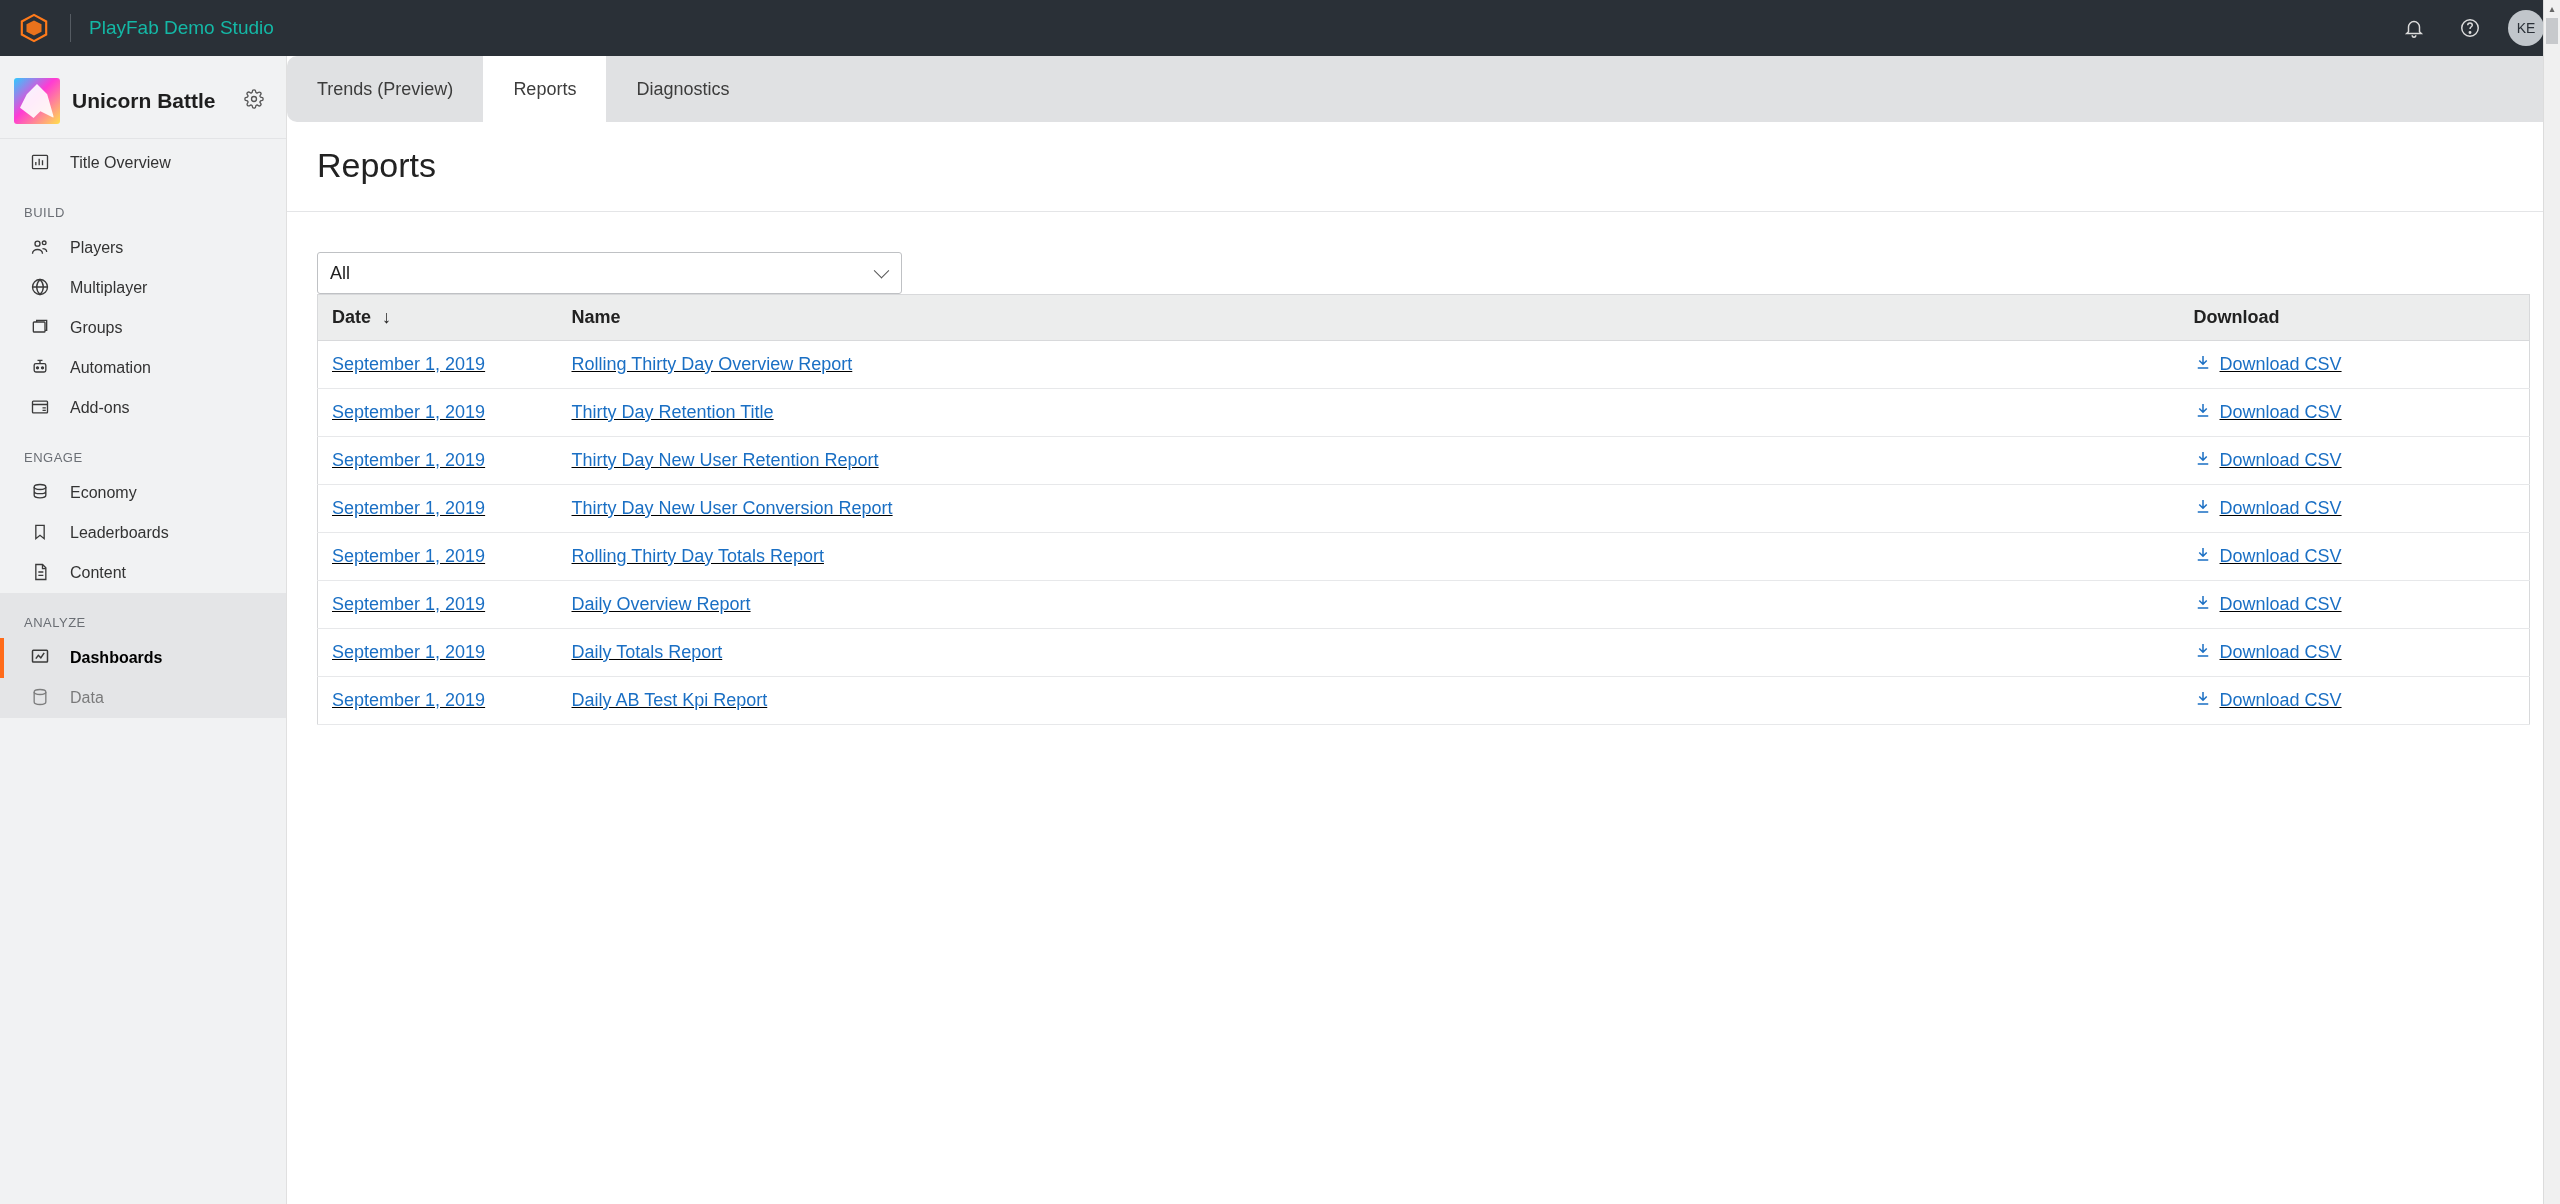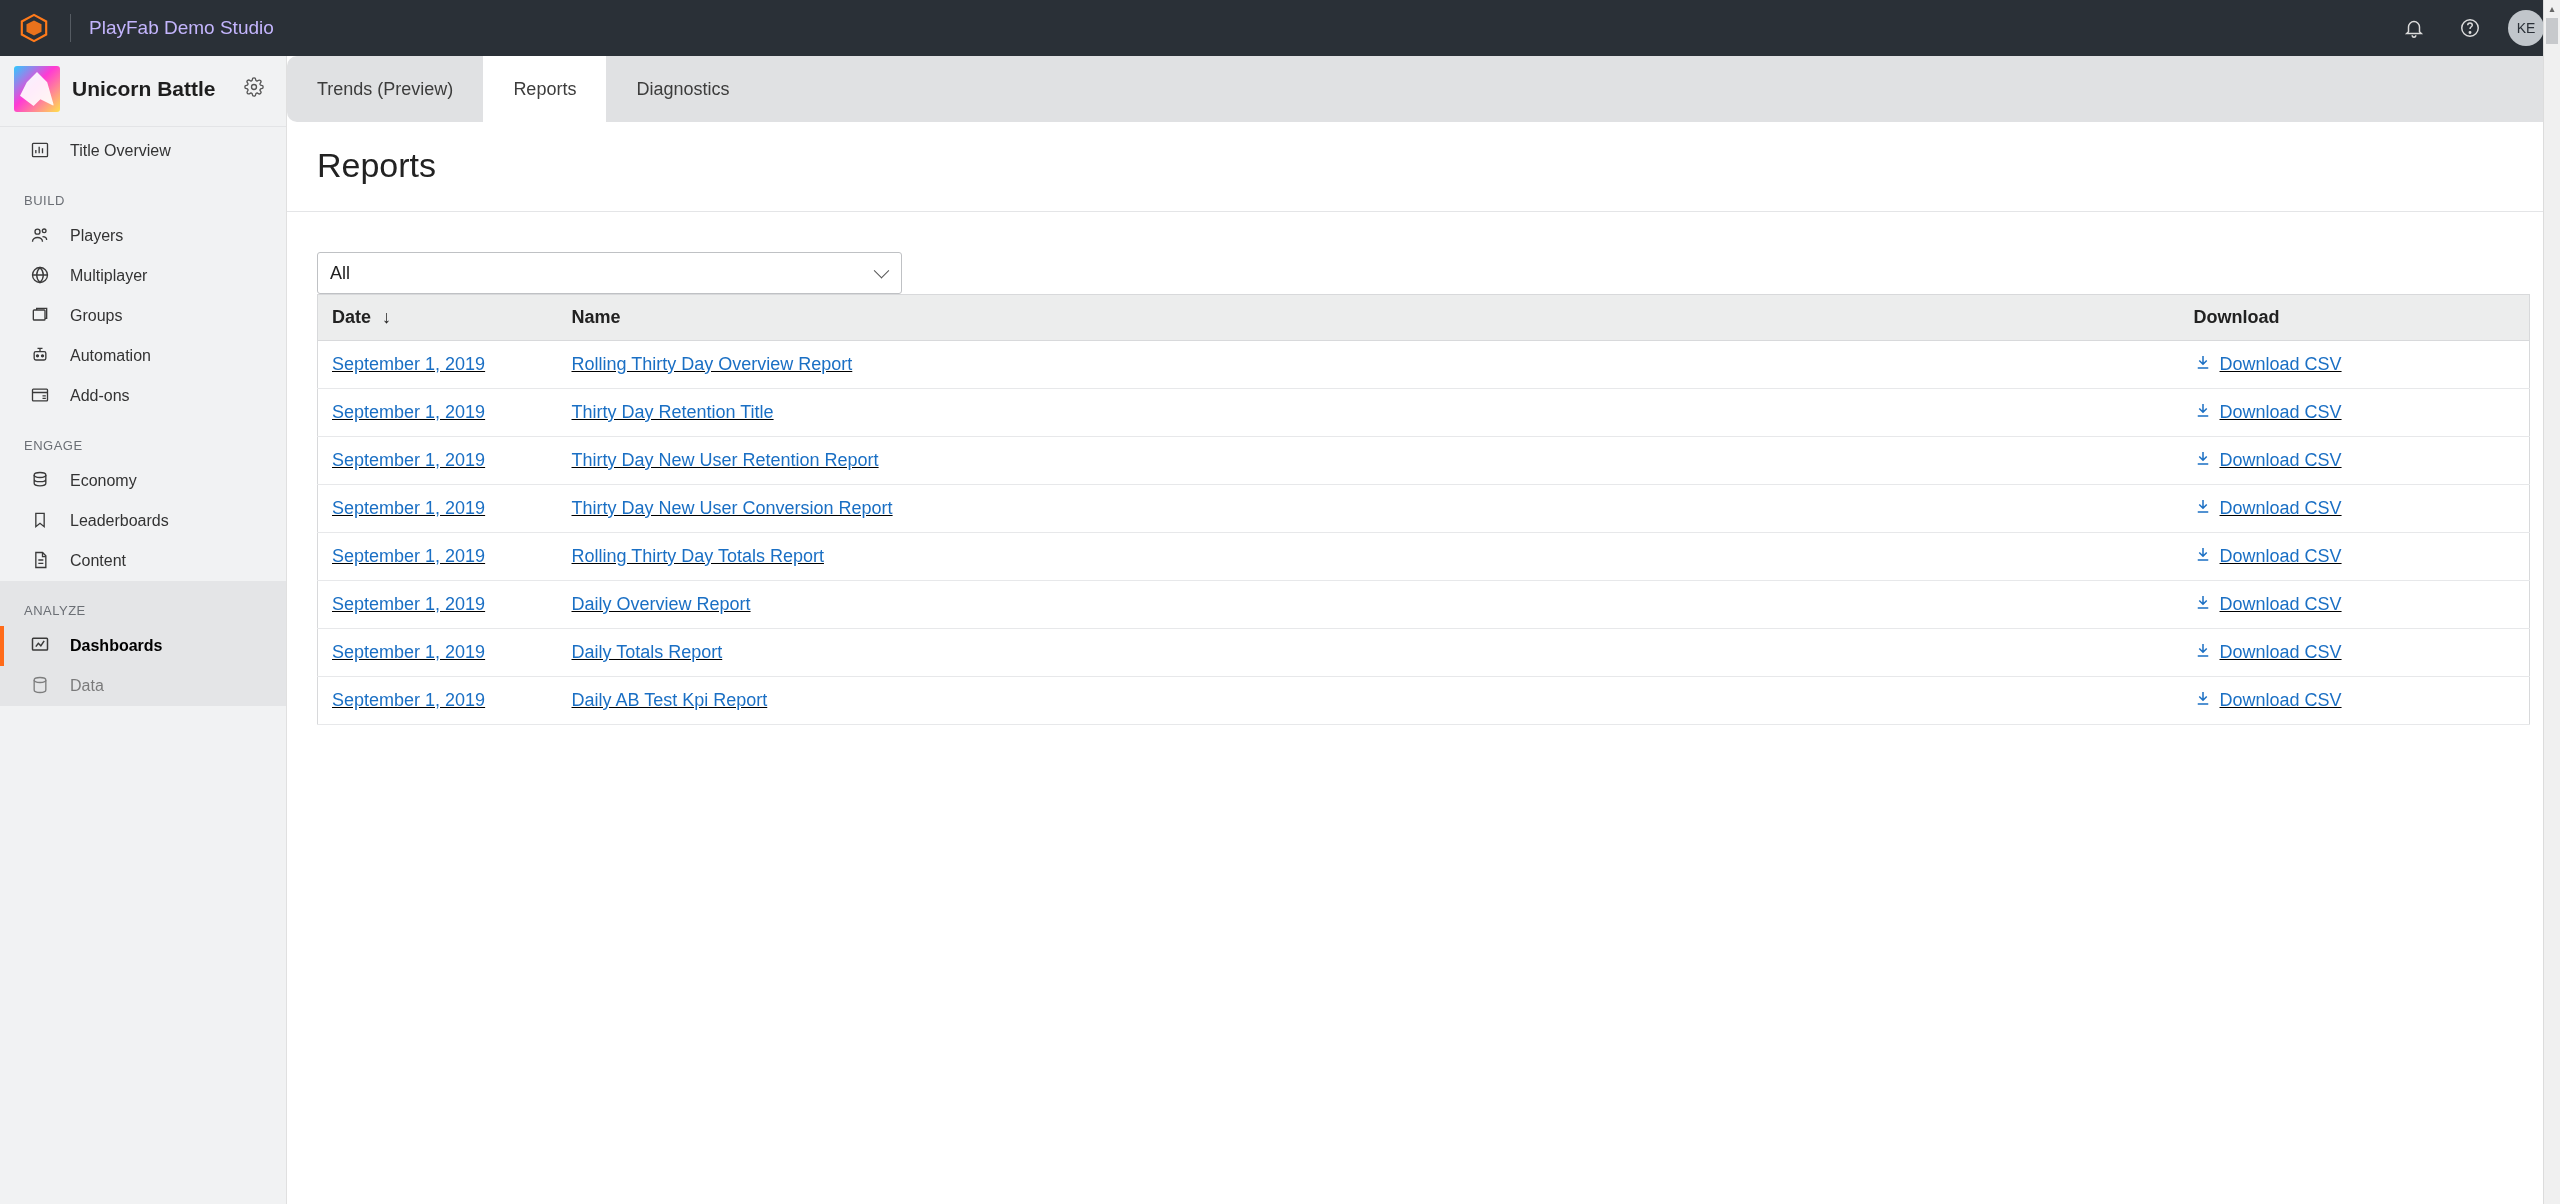--- a/index.html
+++ b/index.html
@@ -15,21 +15,21 @@
   padding: 0 16px;
   color: #e8e8e8;
 }
 .logo-hex {
   width: 36px; height: 36px;
   display: flex; align-items: center; justify-content: center;
 }
 .header-divider {
   width: 1px; height: 28px; background: #555b62; margin: 0 18px;
 }
-.studio-name { font-size: 19px; font-weight: 400; color: #c4b5fd; }
+.studio-name { font-size: 19px; font-weight: 400; color: #14b8a6; }
 .header-spacer { flex: 1; }
 .header-icon {
   width: 40px; height: 40px; display: flex; align-items: center; justify-content: center;
   cursor: pointer; margin: 0 8px; color: #dcdcdc;
 }
 .avatar {
   width: 36px; height: 36px; border-radius: 50%;
   background: #c1c6cb; color: #2a3037;
   display: flex; align-items: center; justify-content: center;
   font-size: 14px; font-weight: 500; margin-left: 10px;
@@ -38,21 +38,21 @@
 
 .body-row { display: flex; height: calc(100% - 56px); }
 
 
 .sidebar {
   width: 287px; background: #f1f2f3; border-right: 1px solid #e0e0e0;
   display: flex; flex-direction: column;
   flex-shrink: 0;
 }
 .title-row {
-  display: flex; align-items: center; padding: 10px 18px 14px 14px;
+  display: flex; align-items: center; padding: 22px 18px 14px 14px;
   border-bottom: 1px solid #e3e4e6;
 }
 .title-icon {
   width: 46px; height: 46px; border-radius: 3px;
   background: linear-gradient(135deg, #2ecbff 0%, #ff3bd4 45%, #ffe14a 100%);
   flex-shrink: 0; margin-right: 12px;
   position: relative;
 }
 .title-icon::after {
   content: ""; position: absolute; inset: 6px; background: #fff; border-radius: 2px;

